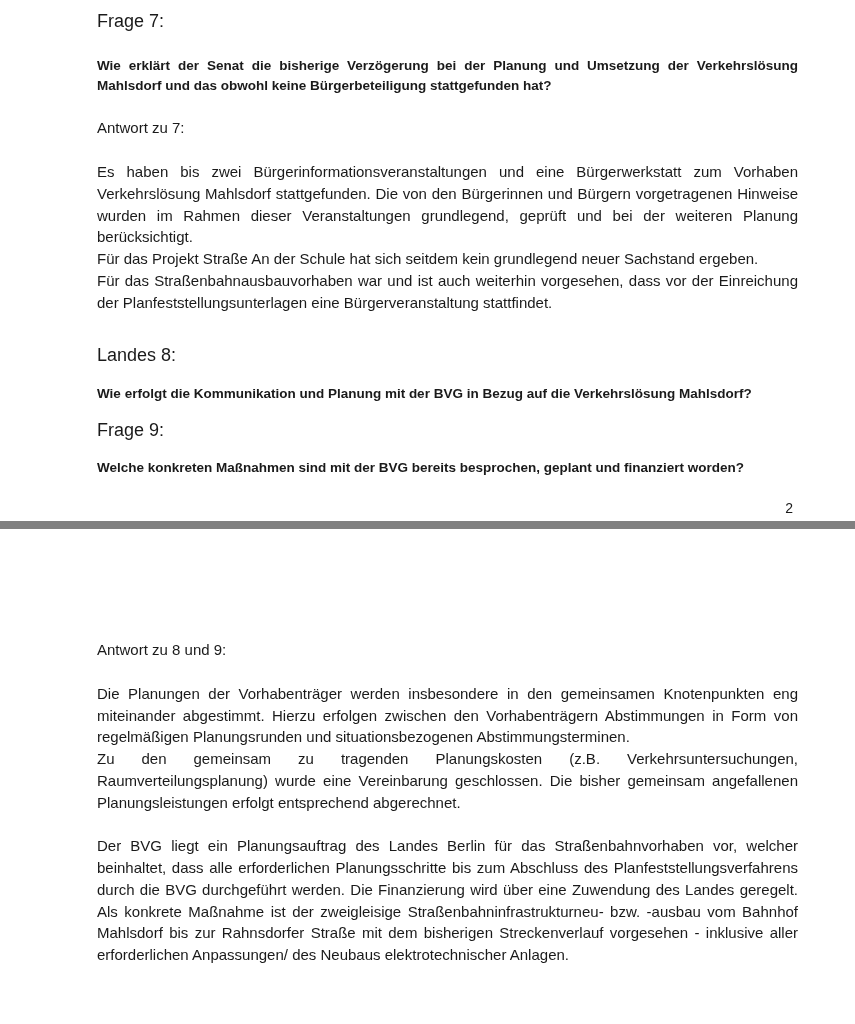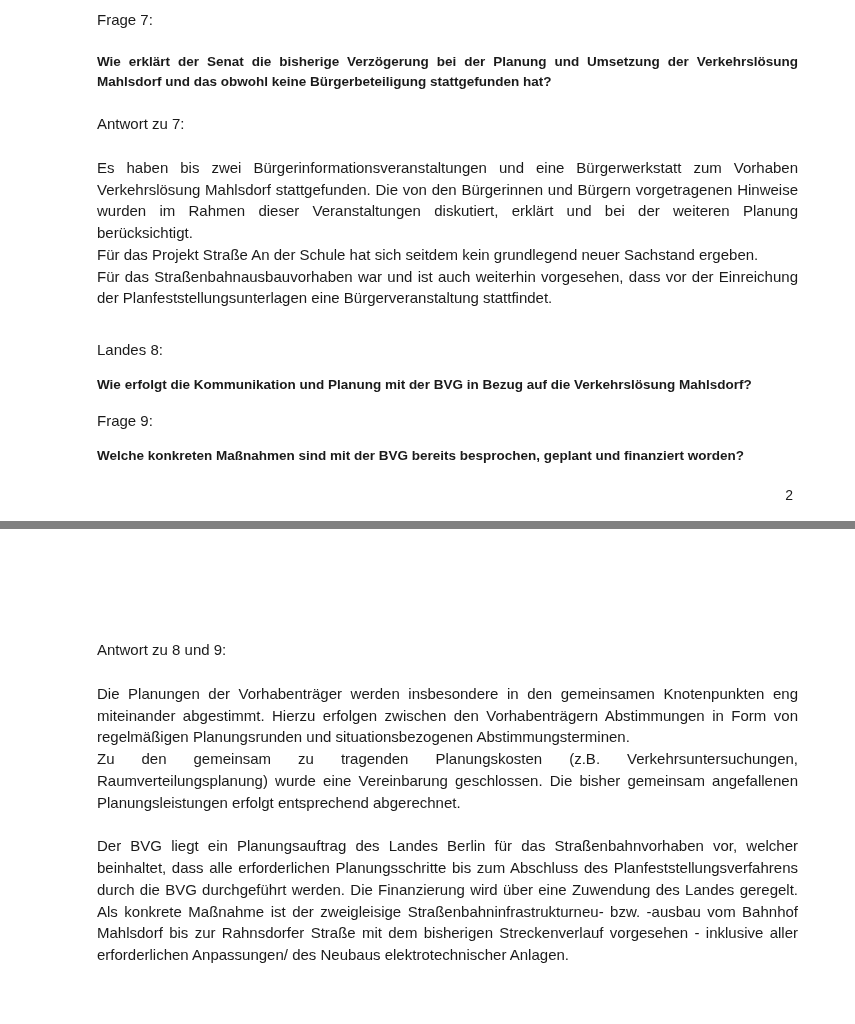--- a/index.html
+++ b/index.html
@@ -34,21 +34,21 @@
     padding: 0 57px 0 97px;
   }
   .para {
     font-size: 15px;
     line-height: 1.45;
     text-align: justify;
     margin: 0;
     color: #1a1a1a;
   }
   .label {
-    font-size: 15px;
+    font-size: 18px;
     line-height: 1.4;
     margin: 0;
     text-align: left;
   }
   .q-body {
     font-size: 13.5px;
     line-height: 1.45;
     text-align: justify;
     margin: 0;
     font-weight: bold;
@@ -75,21 +75,21 @@
 <body>
 
 <div class="page page-1">
   <div class="spacer-xs"></div>
   <p class="label">Frage 7:</p>
   <div class="spacer-m"></div>
   <p class="q-body">Wie erklärt der Senat die bisherige Verzögerung bei der Planung und Umsetzung der Verkehrslösung Mahlsdorf und das obwohl keine Bürgerbeteiligung stattgefunden hat?</p>
   <div class="spacer-m"></div>
   <p class="answer-head">Antwort zu 7:</p>
   <div class="spacer-m"></div>
-  <p class="para">Es haben bis zwei Bürgerinformationsveranstaltungen und eine Bürgerwerkstatt zum Vorhaben Verkehrslösung Mahlsdorf stattgefunden. Die von den Bürgerinnen und Bürgern vorgetragenen Hinweise wurden im Rahmen dieser Veranstaltungen diskutiert, erklärt und bei der weiteren Planung berücksichtigt.</p>
+  <p class="para">Es haben bis zwei Bürgerinformationsveranstaltungen und eine Bürgerwerkstatt zum Vorhaben Verkehrslösung Mahlsdorf stattgefunden. Die von den Bürgerinnen und Bürgern vorgetragenen Hinweise wurden im Rahmen dieser Veranstaltungen grundlegend, geprüft und bei der weiteren Planung berücksichtigt.</p>
   <p class="para">Für das Projekt Straße An der Schule hat sich seitdem kein grundlegend neuer Sachstand ergeben.</p>
   <p class="para">Für das Straßenbahnausbauvorhaben war und ist auch weiterhin vorgesehen, dass vor der Einreichung der Planfeststellungsunterlagen eine Bürgerveranstaltung stattfindet.</p>
   <div class="spacer-l"></div>
   <p class="label">Landes 8:</p>
   <div class="spacer-s"></div>
   <p class="q-body">Wie erfolgt die Kommunikation und Planung mit der BVG in Bezug auf die Verkehrslösung Mahlsdorf?</p>
   <div class="spacer-s"></div>
   <p class="label">Frage 9:</p>
   <div class="spacer-s"></div>
   <p class="q-body">Welche konkreten Maßnahmen sind mit der BVG bereits besprochen, geplant und finanziert worden?</p>

